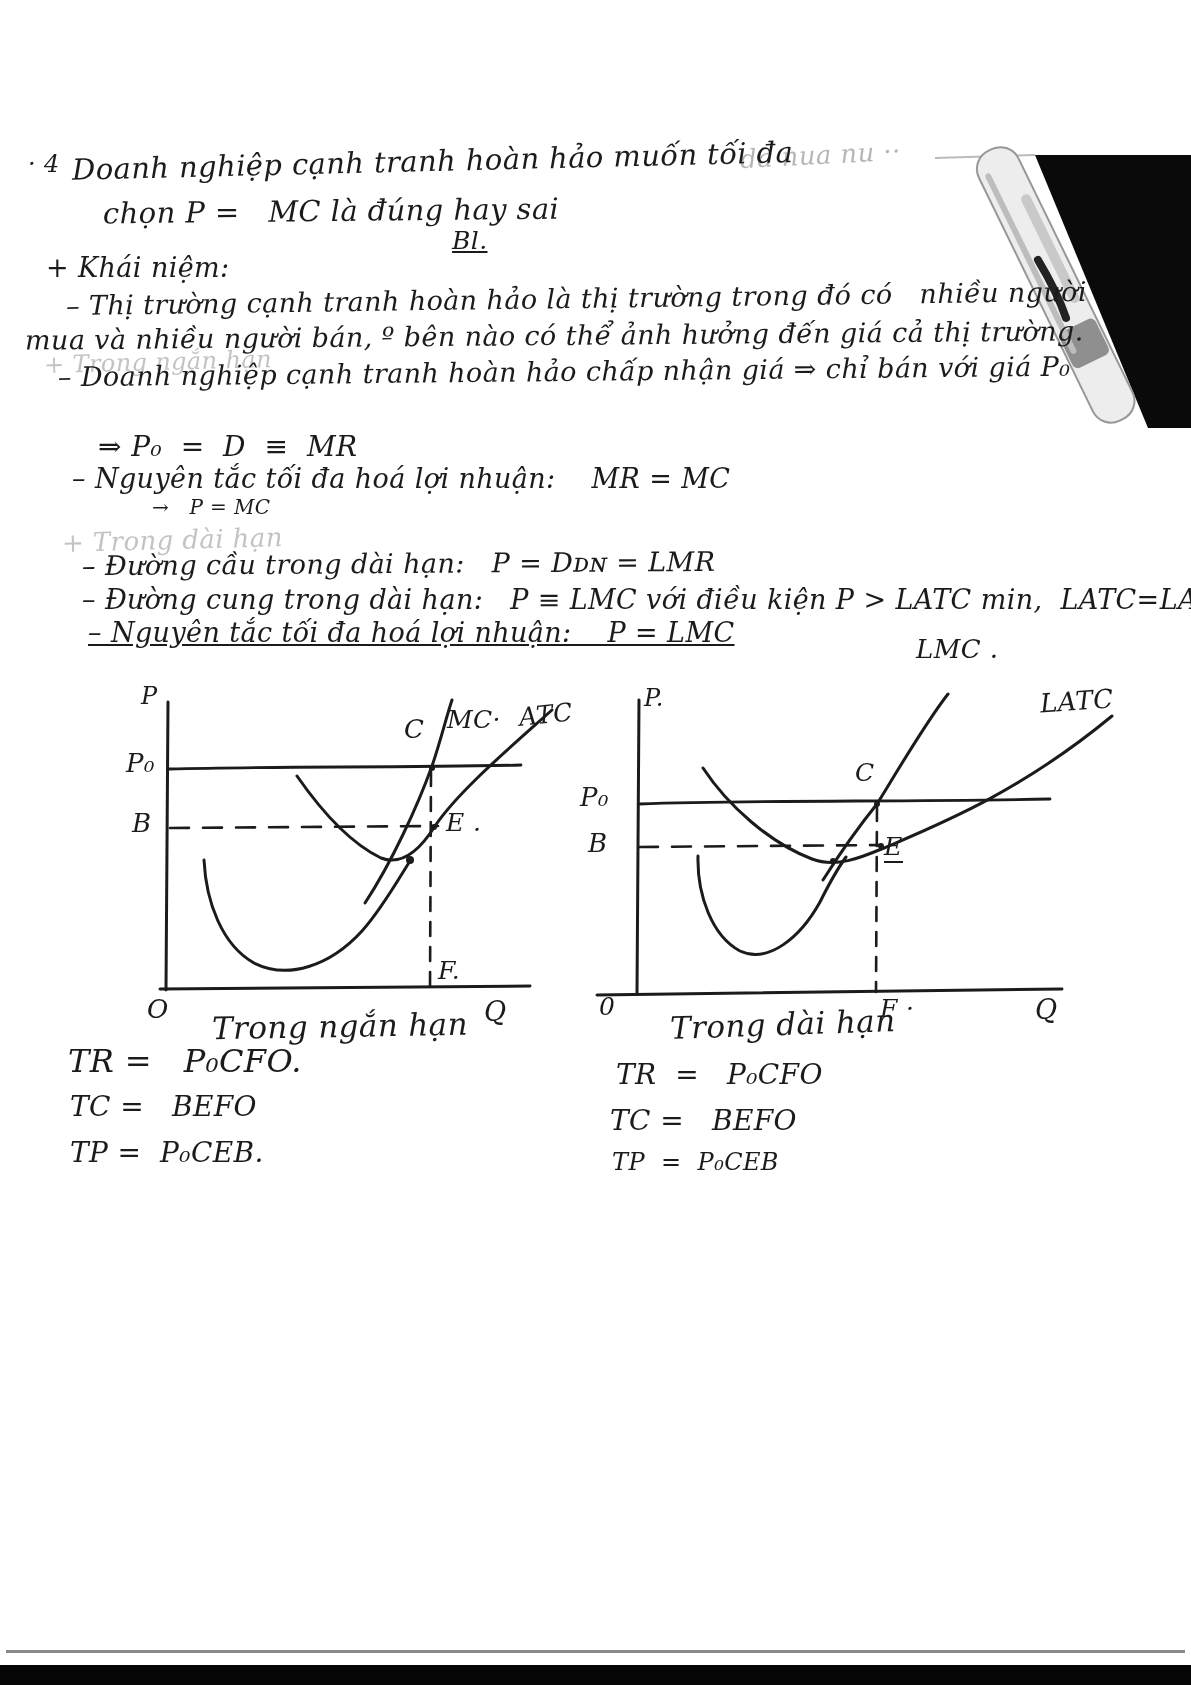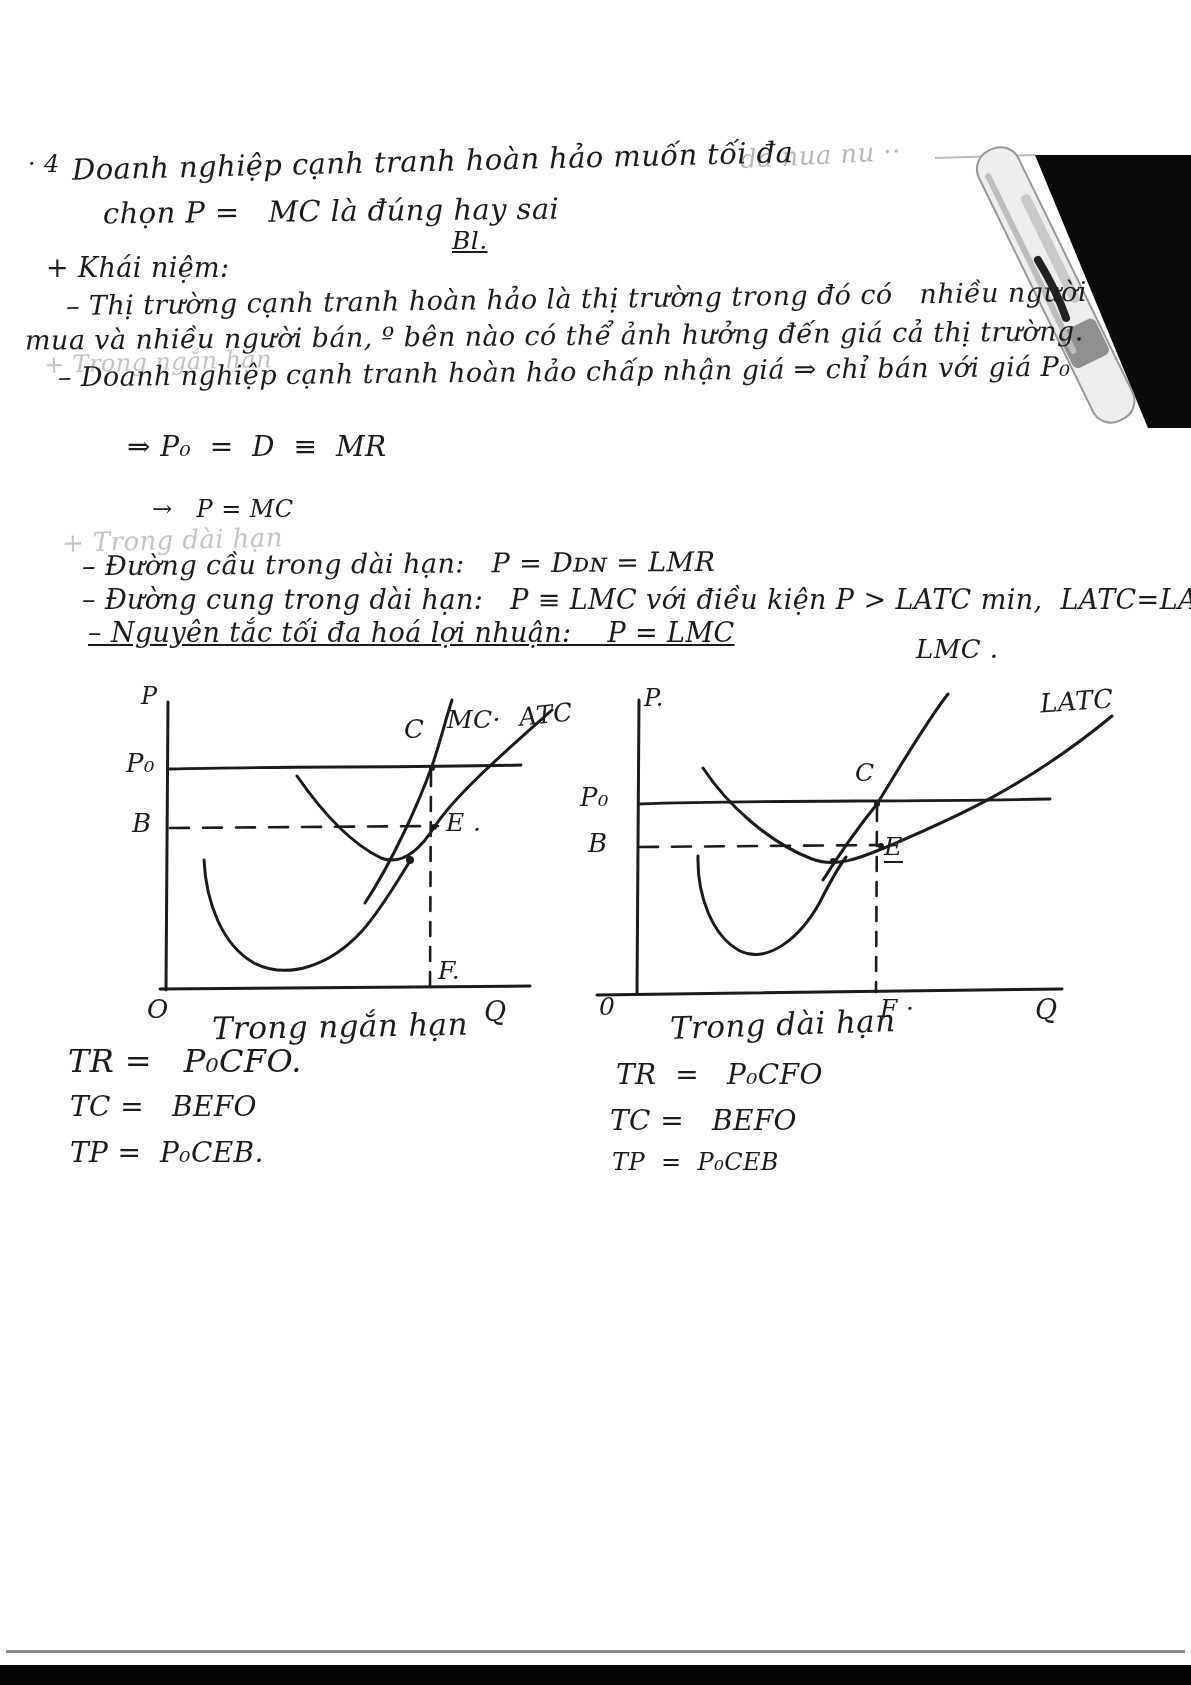--- a/index.html
+++ b/index.html
@@ -68,22 +68,23 @@
   <span class="hw" style="left:72px;top:146px;font-size:29px;transform:rotate(-1.4deg);">Doanh nghiệp cạnh tranh hoàn hảo muốn tối đa</span>
   <span class="hw dim" style="left:740px;top:142px;font-size:26px;transform:rotate(-3deg);">da nua nu ··</span>
   <span class="hw" style="left:103px;top:196px;font-size:29px;transform:rotate(-0.6deg);">chọn P =   MC là đúng hay sai</span>
   <span class="hw" style="left:452px;top:228px;font-size:25px;text-decoration:underline;">Bl.</span>
 
   <span class="hw" style="left:46px;top:254px;font-size:27px;">+ Khái niệm:</span>
   <span class="hw" style="left:66px;top:285px;font-size:27px;transform:rotate(-0.8deg);">– Thị trường cạnh tranh hoàn hảo là thị trường trong đó có   nhiều người</span>
   <span class="hw" style="left:25px;top:322px;font-size:27px;transform:rotate(-0.5deg);">mua và nhiều người bán, º bên nào có thể ảnh hưởng đến giá cả thị trường.</span>
   <span class="hw faint" style="left:44px;top:350px;font-size:24px;transform:rotate(-1.5deg);">+ Trong ngắn hạn</span>
   <span class="hw" style="left:58px;top:358px;font-size:27px;transform:rotate(-0.6deg);">– Doanh nghiệp cạnh tranh hoàn hảo chấp nhận giá ⇒ chỉ bán với giá P₀</span>
-  <span class="hw" style="left:98px;top:432px;font-size:28px;margin-left:29px;">⇒ P₀  =  D  ≡  MR</span>
-  <span class="hw" style="left:152px;top:497px;font-size:24px;text-align:center;">→   P = MC</span>
+  <span class="hw" style="left:98px;top:432px;font-size:28px;">⇒ P₀  =  D  ≡  MR</span>
+  <span class="hw" style="left:72px;top:465px;font-size:27px;">– Nguyên tắc tối đa hoá lợi nhuận:    MR = MC</span>
+  <span class="hw" style="left:152px;top:497px;font-size:20px;text-align:center;">→   P = MC</span>
 
   <span class="hw faint" style="left:62px;top:527px;font-size:26px;transform:rotate(-1.5deg);">+ Trong dài hạn</span>
   <span class="hw" style="left:82px;top:550px;font-size:27px;transform:rotate(-0.4deg);">– Đường cầu trong dài hạn:   P = Dᴅɴ = LMR</span>
   <span class="hw" style="left:82px;top:586px;font-size:27px;">– Đường cung trong dài hạn:   P ≡ LMC với điều kiện P &gt; LATC min,  LATC=LA</span>
   <span class="hw" style="left:88px;top:619px;font-size:27px;text-decoration:underline;">– Nguyên tắc tối đa hoá lợi nhuận:    P = LMC</span>
 
   <span class="hw" style="left:141px;top:684px;font-size:24px;">P</span>
   <span class="hw" style="left:126px;top:750px;font-size:26px;">P₀</span>
   <span class="hw" style="left:132px;top:810px;font-size:26px;">B</span>
   <span class="hw" style="left:447px;top:686px;font-size:25px;margin-top:21px;">MC·</span>

